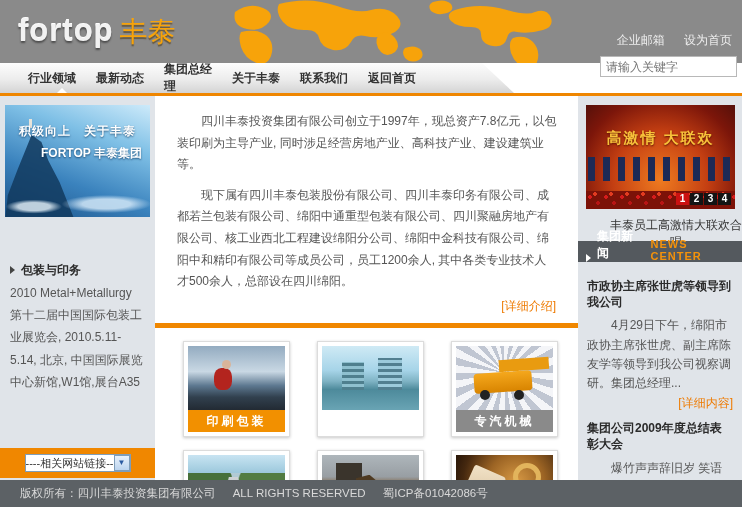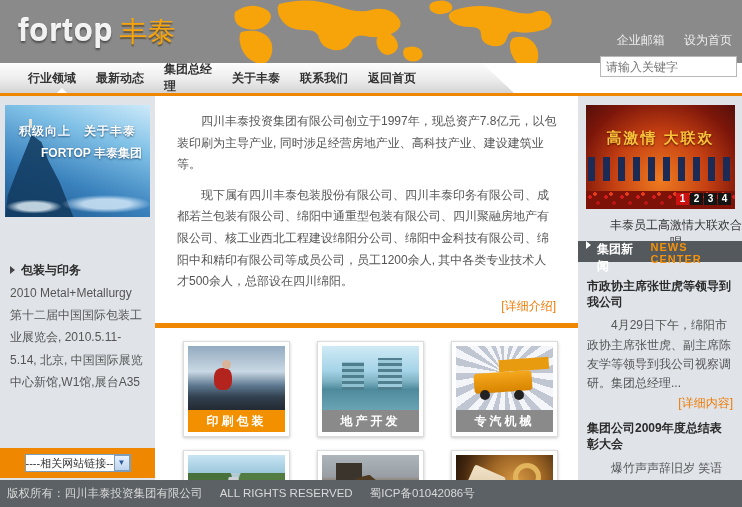--- a/index.html
+++ b/index.html
@@ -122,34 +122,34 @@
            background:radial-gradient(circle 2px at 4px 6px,#d61c1c 90%,transparent),
                       radial-gradient(circle 2px at 12px 12px,#b91414 90%,transparent),
                       radial-gradient(circle 2px at 9px 3px,#e23b20 90%,transparent);
            background-size:16px 18px; background-color:#7c1208; }
   .pager { position:absolute; right:4px; bottom:4px; display:flex; }
   .pg { width:13px; height:12px; margin-left:1px; background:#141414; color:#fff; font-size:10px; font-weight:bold;
         text-align:center; line-height:12px; cursor:pointer; }
   .pg.active { background:#cc1111; }
   .photo-caption { position:absolute; left:0; top:121px; width:164px; text-align:center; color:#333;padding-left:32px; }
   .news-bar { position:absolute; left:0; top:145px; width:164px; height:21px; background:#54595e;
-              display:flex; align-items:flex-start; padding-left:8px; }
+              display:flex; align-items:flex-end; padding-left:8px; }
   .tri-white { width:0; height:0; border-top:4px solid transparent; border-bottom:4px solid transparent;
                border-left:5px solid #fff; margin-right:6px; }
   .news-bar .cn { color:#fff; font-weight:bold; margin-right:6px; }
   .news-bar .en { color:#f5920a; font-weight:bold; font-size:11px; letter-spacing:1px; }
   .news-list { position:absolute; left:0; top:166px; width:164px; padding:8px 9px 0 9px; }
   .news-item .ttl { font-weight:bold; color:#2b2b2b; margin:8px 0 6px; line-height:1.35; cursor:pointer; }
   .news-item .bd { color:#555; line-height:1.6; text-indent:2em; }
   .news-item .more { text-align:right; margin:2px 0 2px; }
   .news-item .more a { color:#ee7a00; text-decoration:none; cursor:pointer; }
 
   
   .footer { position:absolute; left:0; top:480px; width:742px; height:27px; background:#5c6165;
-            color:#d9d9d9; line-height:27px; padding-left:7px; font-size:11.5px; }
+            color:#d9d9d9; line-height:27px; padding-left:20px; font-size:11.5px; }
   .footer span { margin-right:14px; }
 </style>
 </head>
 <body>
 
 <div class="page">
 
   <div class="header">
     <svg class="worldmap" width="420" height="63" viewBox="0 0 420 63">
       <g fill="#f7a30a">
@@ -220,21 +220,20 @@
       </div>
       <div class="divider"></div>
 
       <div class="tiles">
         <div class="tile">
           <div class="tile-img ti-0"></div>
           <div class="tile-label active">印刷包装</div>
         </div>
         <div class="tile">
           <div class="tile-img ti-1"></div>
-          <div class="tile-label">地产开发</div>
         </div>
         <div class="tile">
           <div class="tile-img ti-2"></div>
           <div class="tile-label">专汽机械</div>
         </div>
         <div class="tile">
           <div class="tile-img ti-3"></div>
 
         </div>
         <div class="tile">

